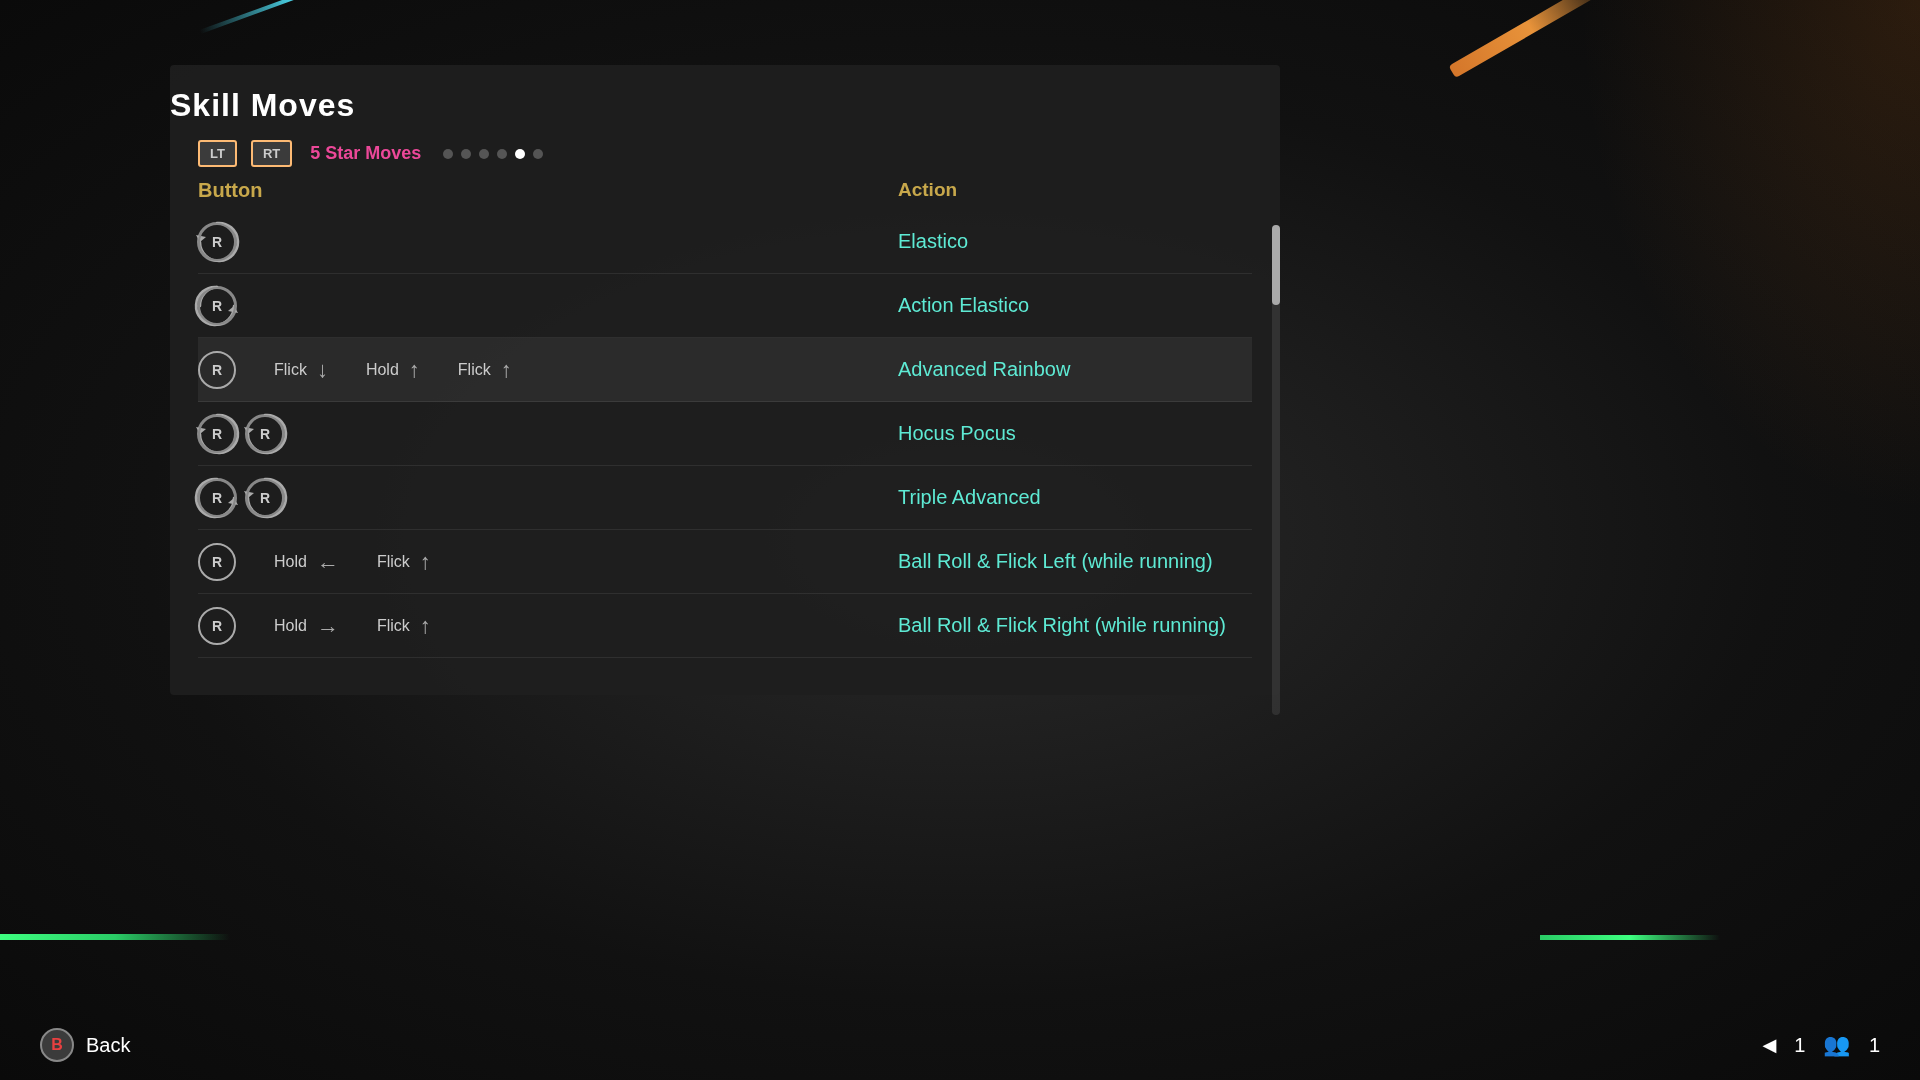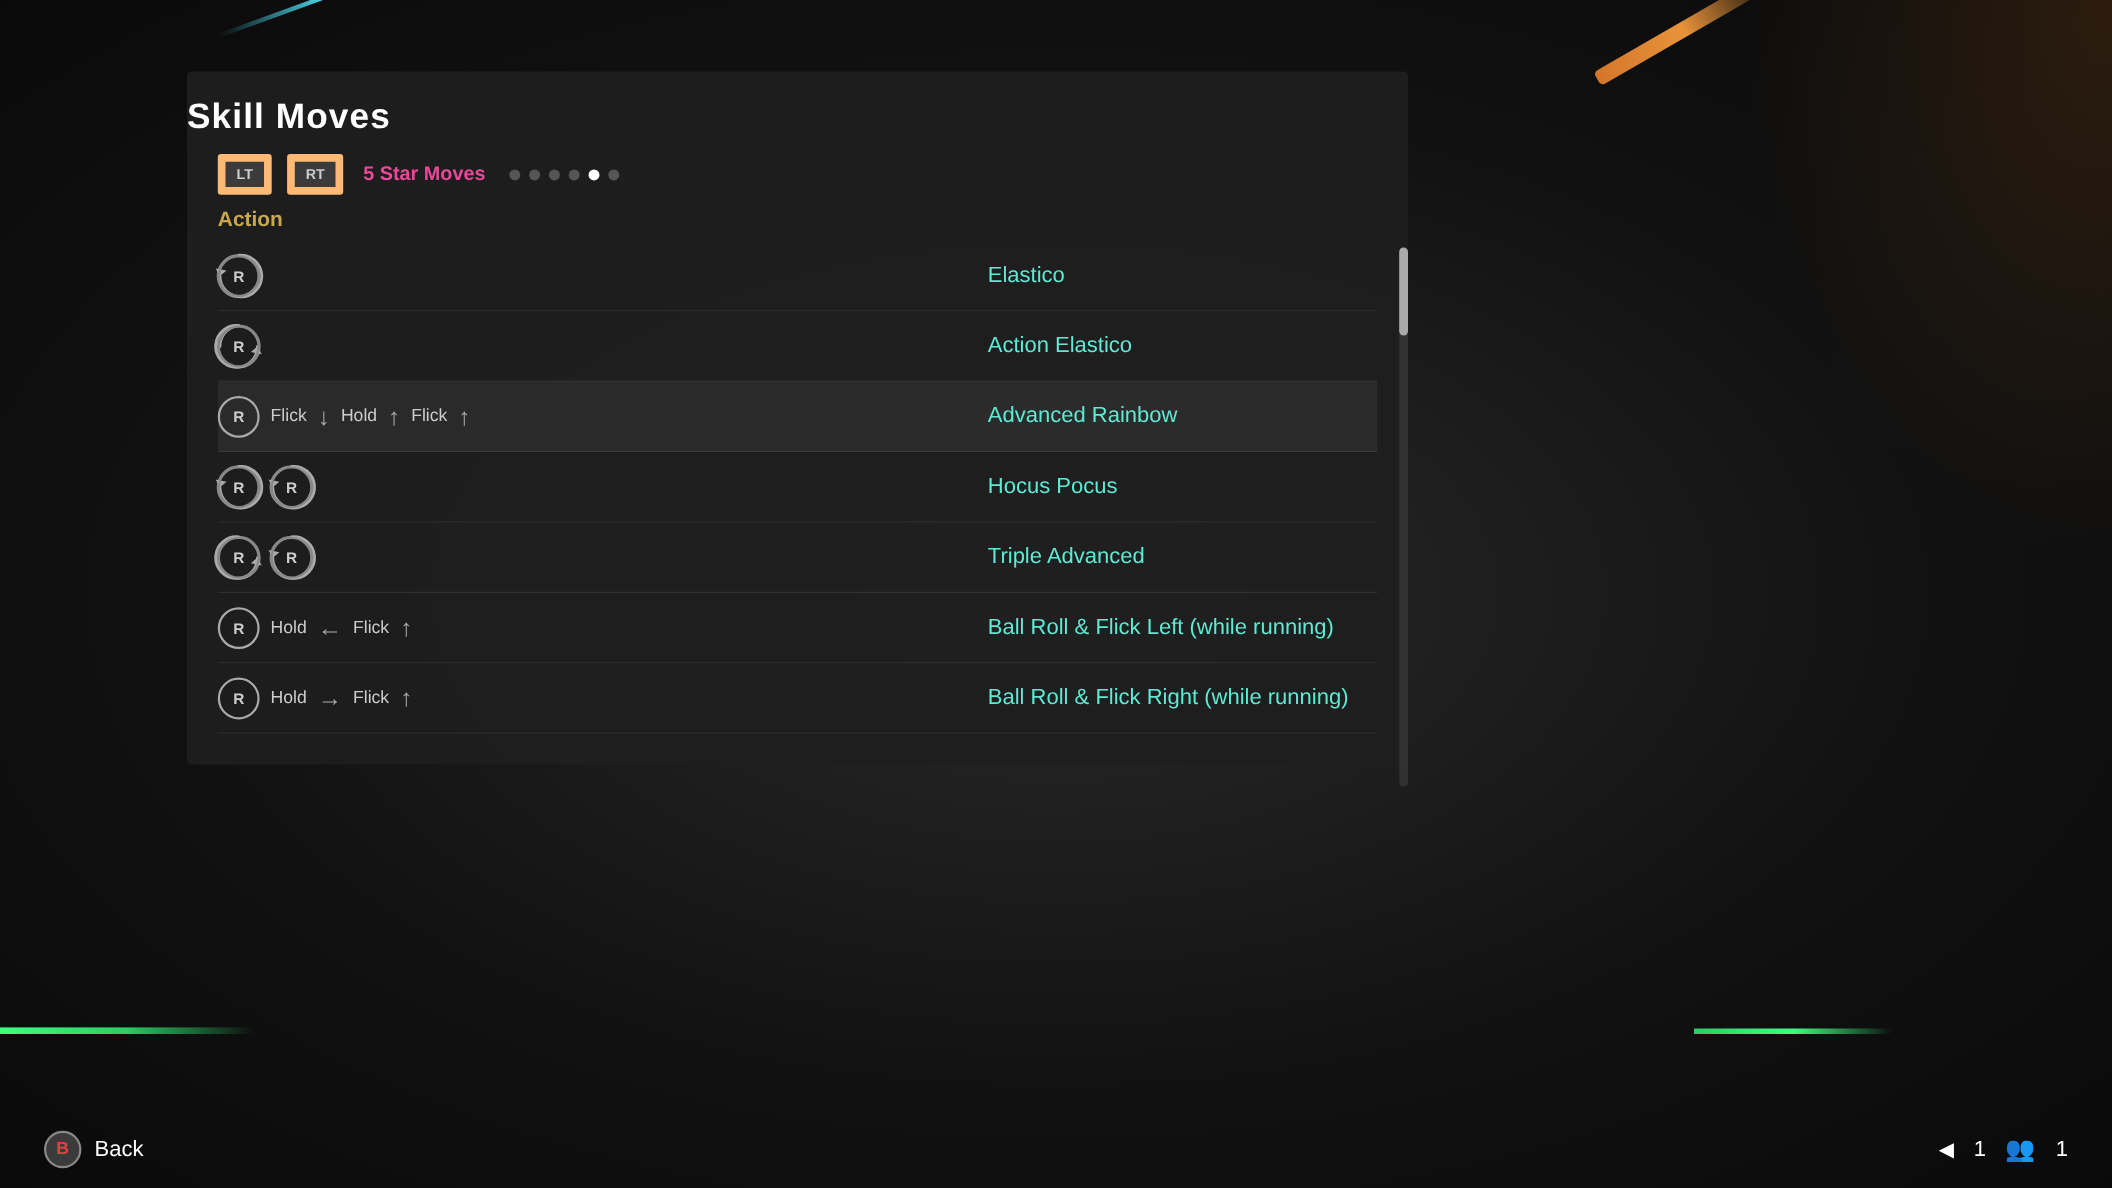--- a/index.html
+++ b/index.html
@@ -94,21 +94,21 @@
     
     .tab-nav {
       display: flex;
       align-items: center;
       padding: 16px 28px 0 28px;
       gap: 14px;
     }
 
     .tab-btn {
       background: rgba(80,80,80,0.6);
-      border: 7px solid #fdba74;
+      border: 2px solid #fdba74;
       color: #ccc;
       font-size: 13px;
       font-weight: bold;
       padding: 4px 10px;
       border-radius: 3px;
       cursor: pointer;
     }
 
     .tab-label {
       color: #ec4899;
@@ -216,20 +216,21 @@
       position: absolute;
       width: 54px;
       height: 54px;
     }
 
     
     .btn-text {
       color: #cccccc;
       font-size: 16px;
       font-weight: 500;
+      margin-left: 28px;
     }
 
     
     .scrollbar {
       position: absolute;
       right: 0;
       top: 65px;
       width: 8px;
       height: 460px;
       background: rgba(80,80,80,0.4);
@@ -316,20 +317,21 @@
       <div class="dot"></div>
       <div class="dot"></div>
       <div class="dot"></div>
       <div class="dot"></div>
       <div class="dot active"></div>
       <div class="dot"></div>
     </div>
   </div>
 
   <div class="col-headers">
+    <div class="col-button">Button</div>
     <div class="col-action">Action</div>
   </div>
 
   <div class="moves-list">
 
     <div class="move-row">
       <div class="move-row-button">
         <div class="r-wrap">
           <svg class="r-circle-arrow" viewBox="0 0 54 54">
             <circle cx="27" cy="27" r="19" fill="none" stroke="#888" stroke-width="2"></circle>

